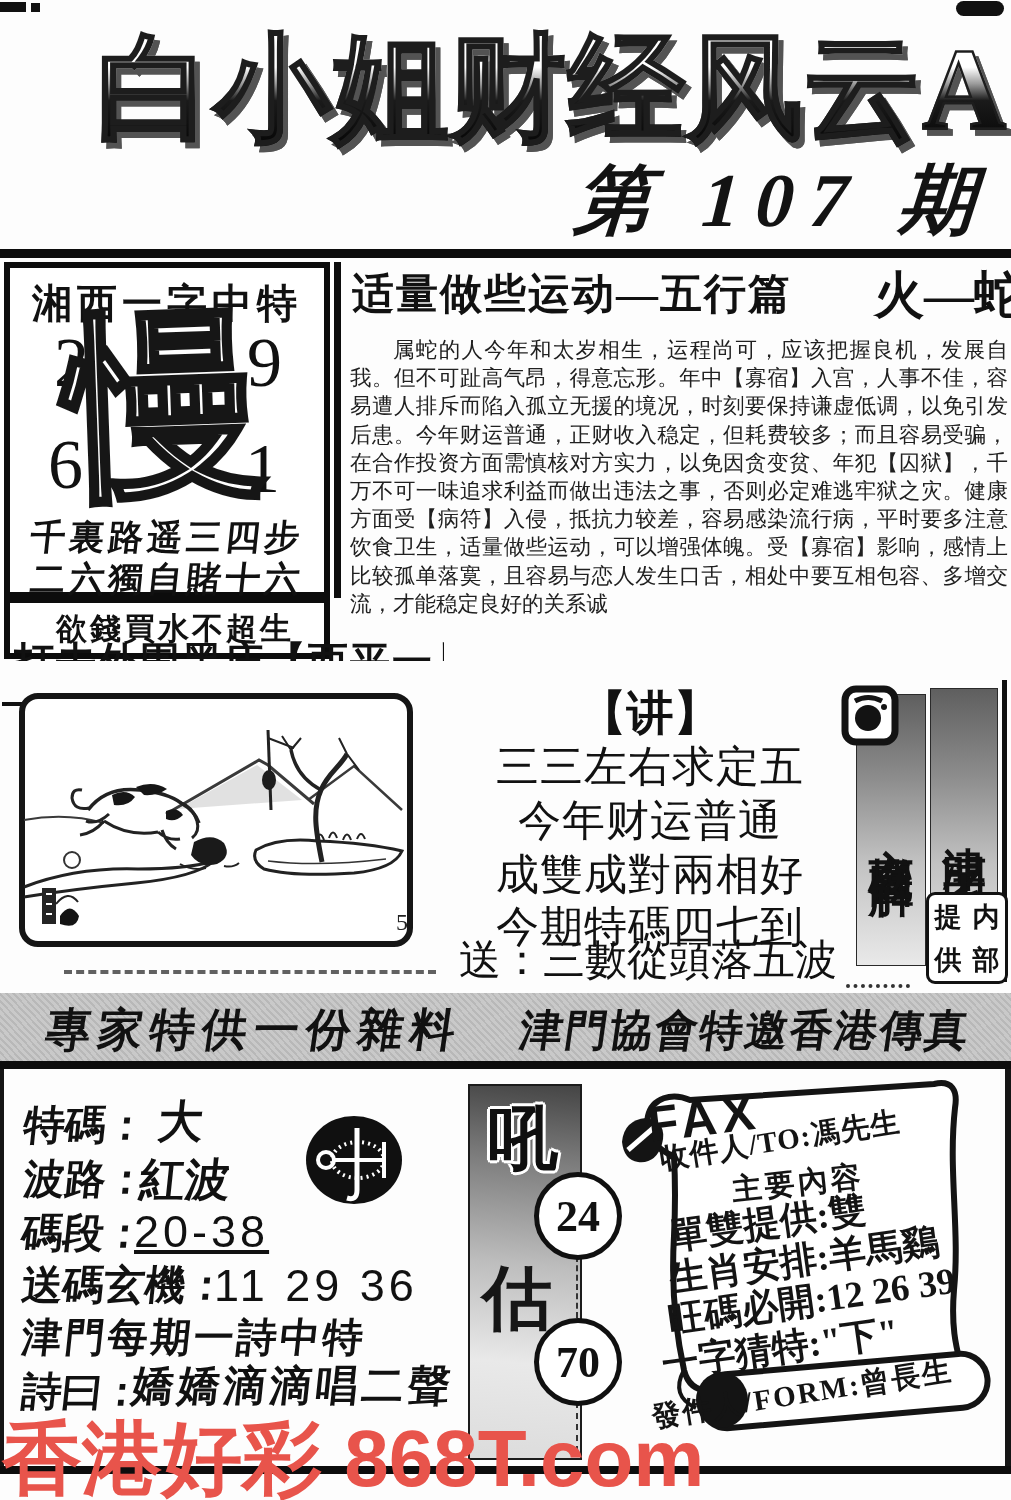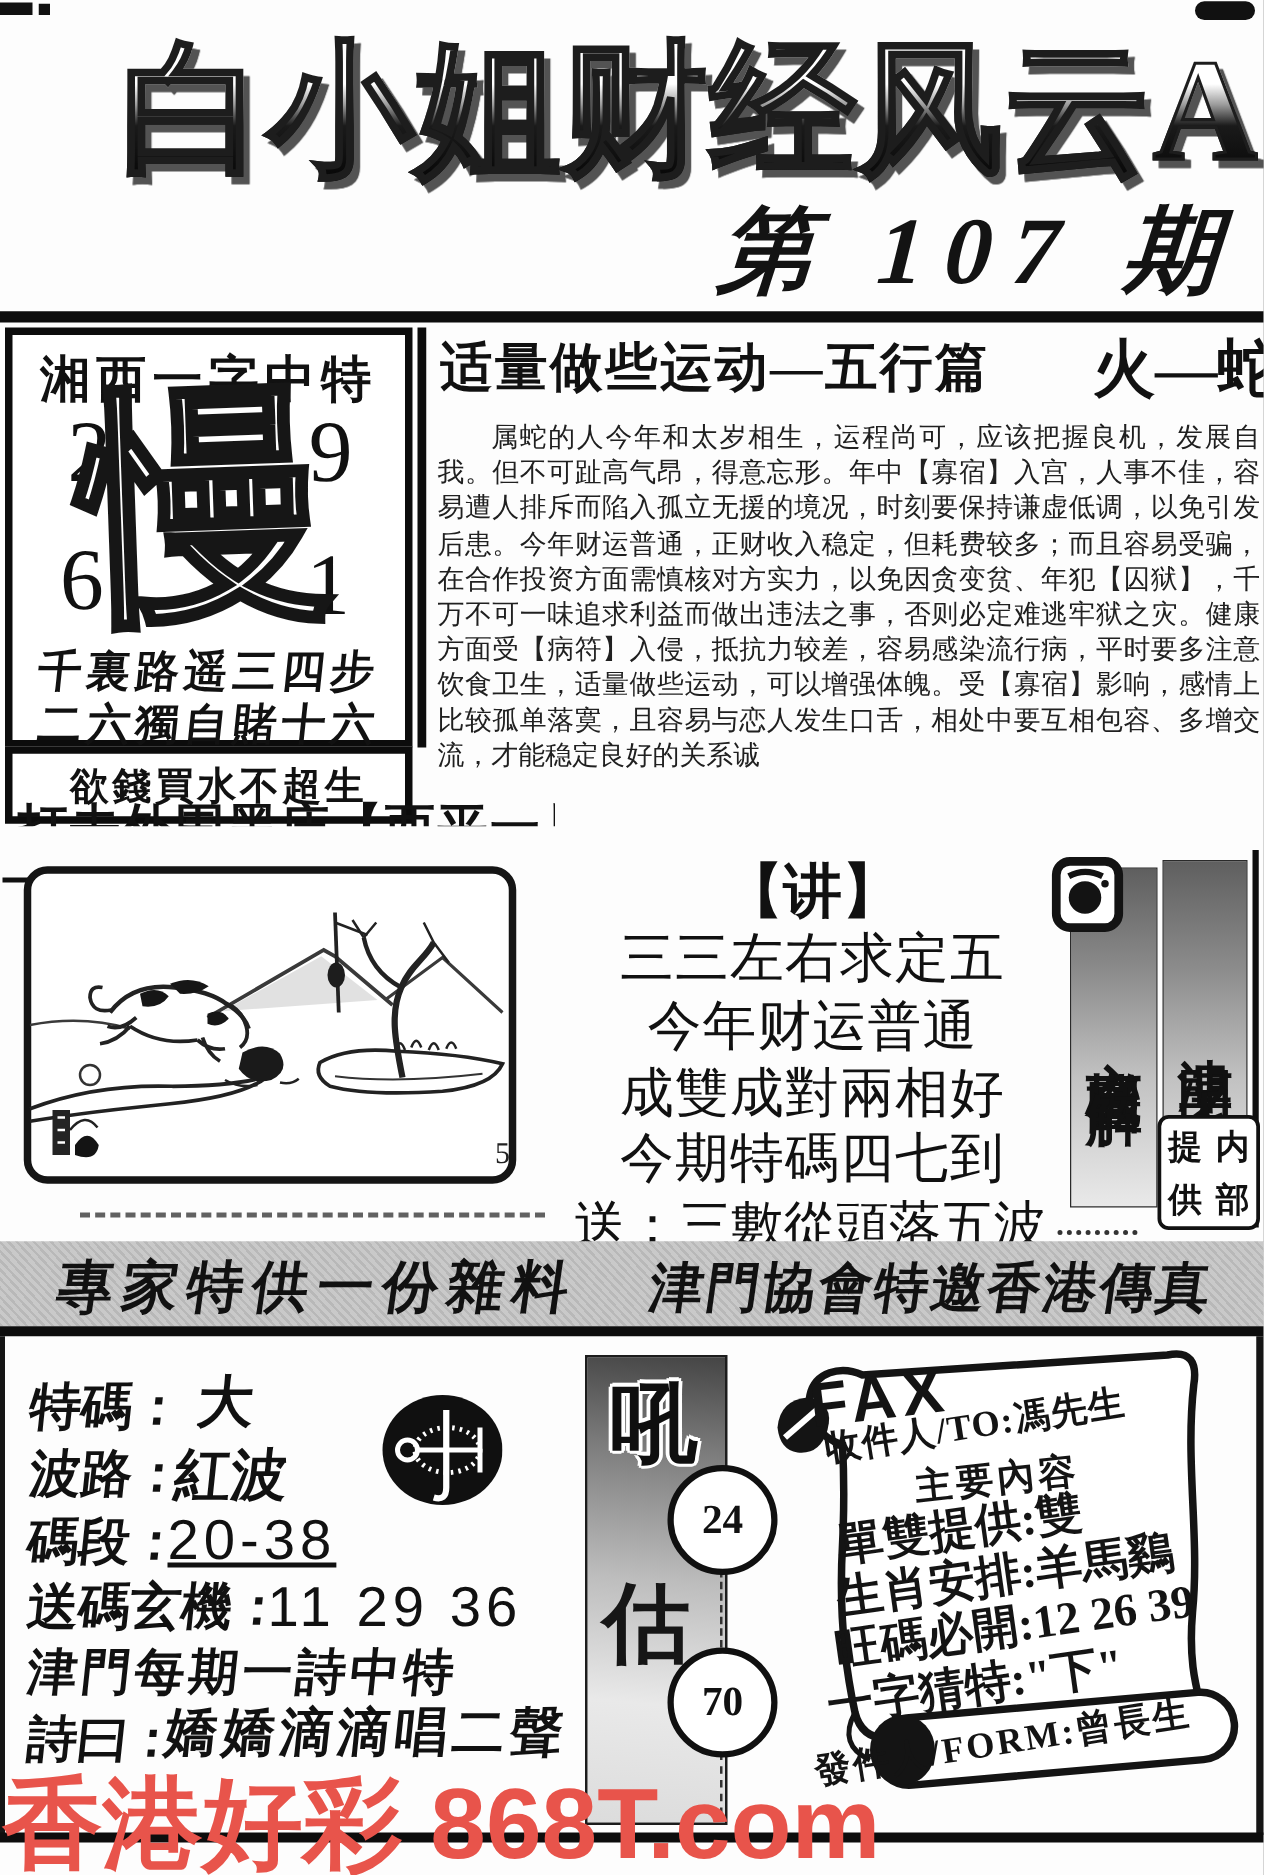--- a/index.html
+++ b/index.html
@@ -60,21 +60,21 @@
   #margin-vline{left:21px;top:718px;width:2px;height:192px;background:#3a3a3a;}
   #dots-row{left:64px;top:970px;width:372px;height:0;border-top:4px dashed #2e2e2e;opacity:.75;}
   #dots-row2{left:846px;top:984px;width:64px;height:0;border-top:4px dotted #333;}
 
   
   #jiang-head{left:472px;top:682px;width:356px;text-align:center;font-size:47px;font-weight:900;}
   .poem-line{left:468px;width:364px;text-align:center;font-size:43px;font-weight:500;
       white-space:nowrap;letter-spacing:1px;}
   #poem-0{top:738px;} #poem-1{top:792px;} #poem-2{top:846px;} #poem-3{top:898px;}
   #gift-line{left:452px;top:932px;width:392px;text-align:center;font-size:42px;font-weight:500;
-      white-space:nowrap;border-bottom:0;margin-top:20px;}
+      white-space:nowrap;border-bottom:0;}
 
   
   .strip{writing-mode:vertical-rl;text-orientation:upright;display:flex;align-items:center;
       justify-content:center;font-weight:bold;border:1px solid #2a2a2a;
       background:linear-gradient(180deg,#5f5f5f 0%,#8b8b8b 30%,#c2c2c2 62%,#e9e9e9 100%);}
   #strip-xuanji{left:856px;top:694px;width:68px;height:270px;font-size:45px;letter-spacing:9px;}
   #strip-jinmen{left:930px;top:688px;width:66px;height:282px;font-size:44px;letter-spacing:9px;}
   #seal-icon{left:841px;top:685px;width:58px;height:61px;z-index:5;}
   #neibu-box{left:926px;top:892px;width:76px;height:86px;background:#fff;border:3px solid #111;
       border-radius:9px;display:grid;grid-template-columns:1fr 1fr;align-items:center;
@@ -109,21 +109,21 @@
 
   
   #shout-box{left:468px;top:1084px;width:110px;height:372px;border:2px solid #1c1c1c;
       background:linear-gradient(185deg,#454545 0%,#7b7b7b 20%,#bdbdbd 48%,#e9e9e9 74%,#dcdcdc 100%);}
   #shout-char{left:468px;top:1092px;width:110px;text-align:center;font-size:70px;font-weight:900;
       color:#0f0f0f;text-shadow:-3px 0 #fff,3px 0 #fff,0 -3px #fff,0 3px #fff,
       -2px -2px #fff,2px 2px #fff,-2px 2px #fff,2px -2px #fff;}
   #gu-char{left:462px;top:1252px;width:110px;text-align:center;font-size:70px;font-weight:900;color:#161616;}
   .num-circle{position:absolute;width:78px;height:78px;border:5px solid #101010;border-radius:50%;
       background:#fff;display:flex;align-items:center;justify-content:center;
-      font-size:33px;font-weight:bold;z-index:4;}
+      font-size:44px;font-weight:bold;z-index:4;}
   #circle-24{left:534px;top:1172px;}
   #circle-39{left:534px;top:1318px;}
   #shout-dash1{left:576px;top:1256px;width:0;height:62px;border-left:2px dashed #333;}
   #shout-dash2{left:576px;top:1402px;width:0;height:50px;border-left:2px dashed #333;}
 
   
   #scroll-svg{left:604px;top:1078px;width:404px;height:392px;}
   .fax-text{position:absolute;white-space:nowrap;font-weight:bold;color:#141414;z-index:3;
       transform-origin:left center;}
   #fax-title{left:648px;top:1096px;font-size:50px;font-weight:900;letter-spacing:5px;

